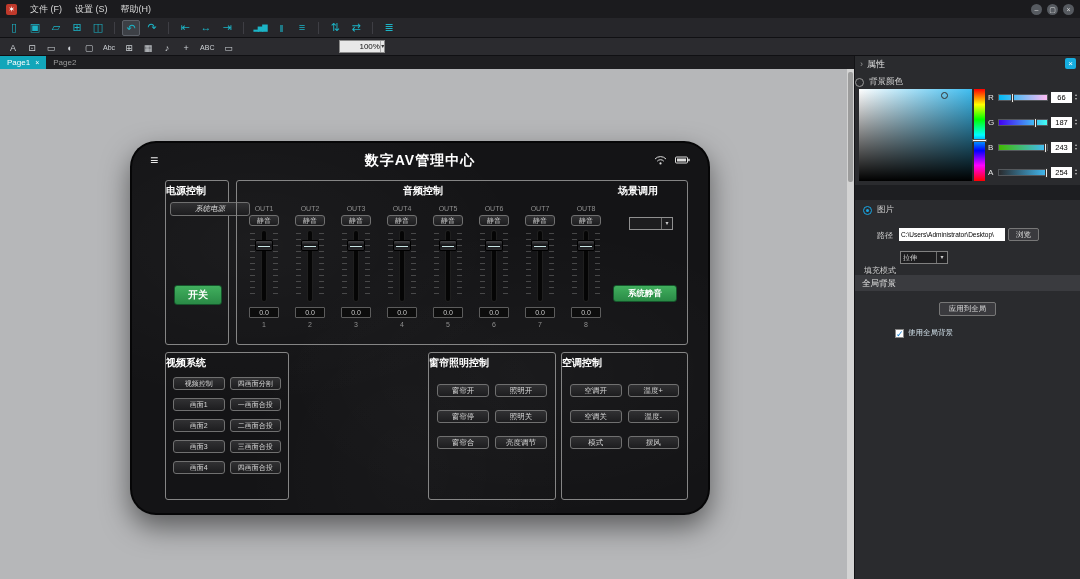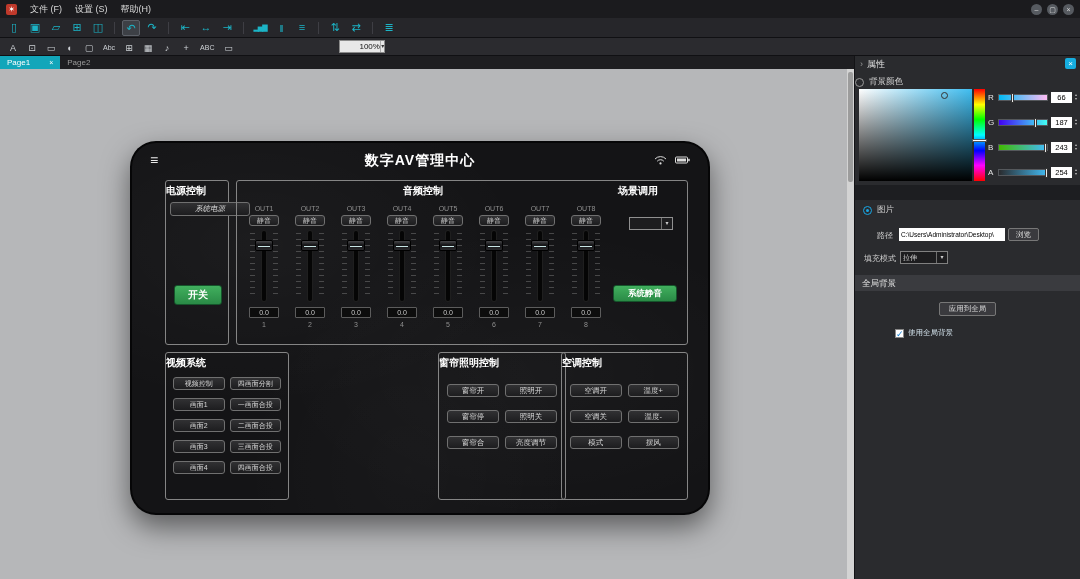--- a/index.html
+++ b/index.html
@@ -25,21 +25,21 @@
   .t2-icon { min-width:16px; height:14px; color:#ced2d6; font-size:9px; line-height:14px; text-align:center; padding:0 2px; border:1px solid transparent; }
   .t2-icon.txt { font-size:7px; }
   .zoom-box { margin-left:100px; width:46px; height:13px; background:#e8e8e8; border:1px solid #8a8a8a; display:flex; align-items:stretch;padding-left:16px; }
   .zoom-val { flex:1; font-size:8px; color:#111; line-height:11px; padding-left:3px; }
   .zoom-arr { width:11px; border-left:1px solid #aaa; font-size:6px; color:#333; text-align:center; line-height:11px; }
 
   
   .workrow { display:flex; height:523px; }
   .left-col { width:854px; display:flex; flex-direction:column; }
   .tabbar { height:13px; background:#1e1e21; display:flex; }
-  .tab { display:flex; align-items:center; gap:19px; padding:0 7px; font-size:8px; }
+  .tab { display:flex; align-items:center; gap:5px; padding:0 7px; font-size:8px; }
   .tab.active { background:#12a6ba; color:#fff; }
   .tab.inactive { color:#9a9a9a; }
   .tab-x { font-size:7px; }
 
   .canvas { position:relative; flex:1; background:#b6b7b9; overflow:hidden; }
   .canvas-scrollbar { position:absolute; right:0; top:0; bottom:0; width:7px; background:#d3d3d3; }
   .cs-thumb { position:absolute; top:3px; left:1px; width:5px; height:110px; background:#9c9c9c; border-radius:2px; }
 
   
   .device { position:absolute; left:130px; top:72px; width:580px; height:374px; border-radius:26px;
@@ -78,21 +78,21 @@
   .f-knob::after { content:""; position:absolute; left:2px; right:2px; top:5px; height:1px; background:#c9e6e6; }
   .val-box { width:30px; height:11px; background:#0d0d0d; border:1px solid #5c5c5c; border-radius:1px; color:#c9c9c9; font-size:7px; text-align:center; line-height:9px; margin-top:3px; }
   .cnum { color:#8f8f8f; font-size:7px; margin-top:3px; }
   .scene-dropdown { position:absolute; right:14px; top:36px; width:44px; height:13px; background:#1d1d1f; border:1px solid #909090; display:flex; }
   .dd-val { flex:1; font-size:7px; color:#ccc; line-height:11px; padding-left:2px; }
   .dd-arr { width:11px; border-left:1px solid #6f6f6f; color:#ccc; font-size:6px; line-height:11px; text-align:center; }
   .sys-mute { position:absolute; right:10px; top:104px; width:64px; height:17px; font-size:8.5px; }
 
   #box-video  { left:35px;  top:211px; width:124px; height:148px; }
   #box-screen { left:164px; top:211px; width:129px; height:148px; }
-  #box-curtain{ left:308px; top:211px; width:128px; height:148px; }
+  #box-curtain{ left:298px; top:211px; width:128px; height:148px; }
   #box-ac     { left:431px; top:211px; width:127px; height:148px; }
   .bgrid  { display:grid; grid-template-columns:1fr 1fr; gap:8px 5px; padding:7px 7px 0; }
   .bgrid  .btn-dark { height:13px; font-size:7px; }
   .bgrid3 { display:grid; grid-template-columns:1fr 1fr; gap:13px 6px; padding:14px 8px 0; }
   .bgrid3 .btn-dark { height:13px; font-size:7.5px; }
 
   
   .props { width:226px; background:#2a2b2e; border-left:1px solid #131316; position:relative; color:#d6d6d6; }
   .props-header { height:16px; display:flex; align-items:center; padding:0 5px; gap:4px; }
   .chev { color:#9a9a9a; font-size:9px; }
@@ -117,21 +117,21 @@
   .sl-track.a { background:linear-gradient(to right,#2a2b2e,rgb(66,187,243)); }
   .sl-thumb { position:absolute; top:-2px; width:3px; height:10px; background:#ececec; border:1px solid #333; }
   .sl-value { width:21px; height:11px; background:#fff; color:#000; font-size:7.5px; text-align:center; line-height:11px; flex:none; }
   .sl-spin { display:flex; flex-direction:column; line-height:4px; font-size:4px; color:#bbb; }
   .band { position:absolute; left:0; top:129px; width:226px; height:15px; background:#1d1e21; }
   .path-row { position:absolute; left:0; top:172px; width:226px; height:13px; font-size:8px; }
   .path-label { position:absolute; left:22px; top:2px; color:#cfcfcf; }
   .path-input { position:absolute; left:44px; top:0; width:106px; height:13px; background:#fff; color:#000; font-size:6.5px; line-height:13px; padding:0 2px; white-space:nowrap; overflow:hidden; }
   .browse-btn { position:absolute; left:153px; top:0; width:31px; height:13px; background:#3a3a3e; border:1px solid #777; border-radius:2px; color:#ddd; font-size:7.5px; text-align:center; line-height:11px; }
   .fill-row { position:absolute; left:0; top:195px; width:226px; height:13px; font-size:8px; }
-  .fill-label { position:absolute; left:9px; top:2px; color:#cfcfcf; }
+  .fill-label { position:absolute; left:9px; top:14px; color:#cfcfcf; }
   .fill-dd { position:absolute; left:45px; top:0; width:48px; height:13px; background:#1d1d1f; border:1px solid #808080; display:flex; }
   .global-strip { position:absolute; left:0; top:219px; width:226px; height:16px; background:#3a3b3f; line-height:16px; padding-left:7px; font-size:8.5px; color:#e0e0e0; }
   .apply-btn { position:absolute; left:84px; top:246px; width:57px; height:14px; background:#3a3a3e; border:1px solid #777; border-radius:2px; color:#ddd; font-size:7.5px; text-align:center; line-height:12px; }
   .use-global-row { position:absolute; left:40px; top:272px; display:flex; align-items:center; gap:4px; font-size:7.5px; color:#d5e4ee; }
   .checkbox { width:9px; height:9px; background:#fff; border:1px solid #888; color:#137fd4; font-size:9px; line-height:8px; text-align:center; flex:none; }
 </style>
 </head>
 <body>
 
 <div class="app">

